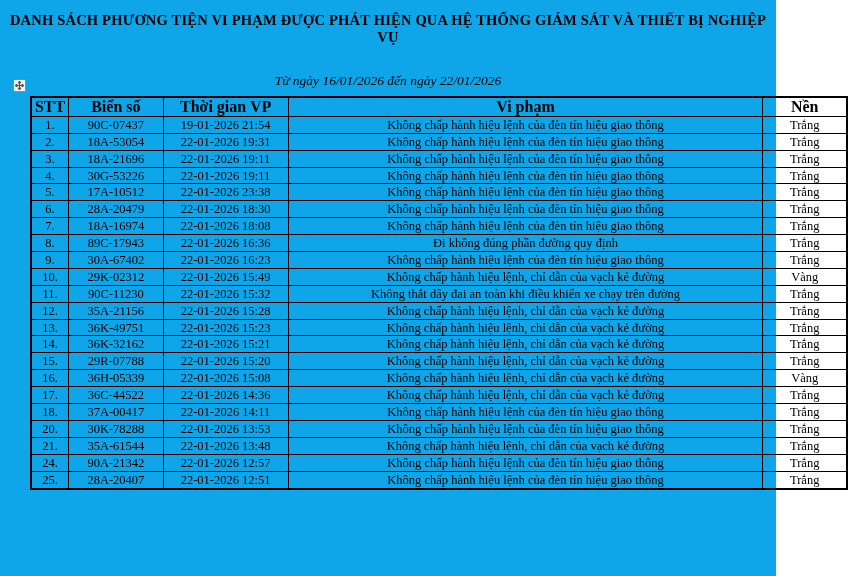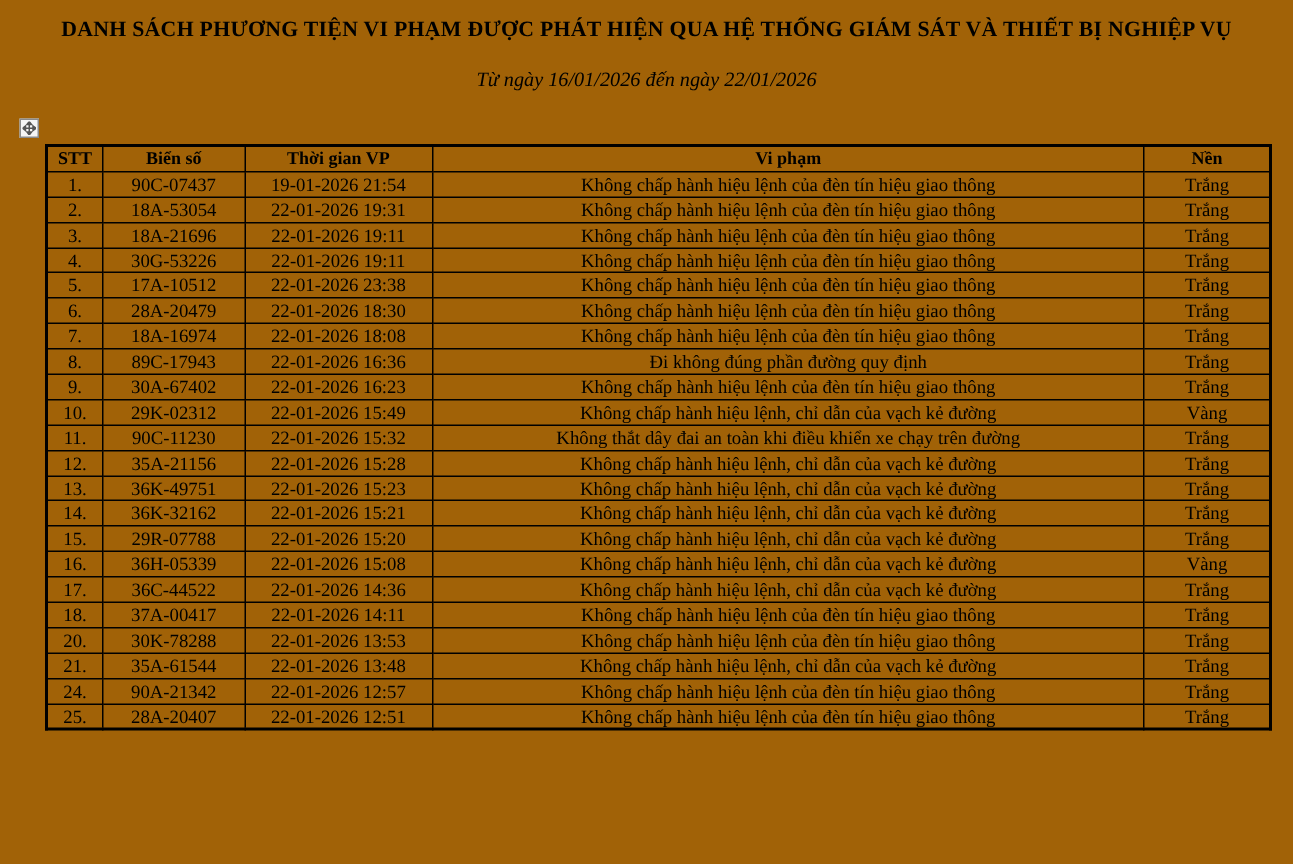--- a/index.html
+++ b/index.html
@@ -7,35 +7,35 @@
     padding: 0;
     background: #ffffff;
     width: 862px;
     height: 576px;
     overflow: hidden;
     font-family: "Liberation Serif", "DejaVu Serif", serif;
     color: #000000;
   }
   .page {
     position: relative;
-    width: 862px;
+    width: 776px;
     height: 576px;
-    background: #a16207;
+    background: #0ea5e9;
   }
   .doc-title {
     margin: 0;
     padding-top: 12px;
     text-align: center;
     font-size: 14.5px;
     font-weight: bold;
     letter-spacing: 0.2px;
     line-height: 1.15;
   }
   .doc-subtitle {
-    margin: 0;
+    margin: 12px;
     padding-top: 17px;
     text-align: center;
     font-style: italic;
     font-size: 13.5px;
     line-height: 1.1;
   }
   .move-handle {
     position: absolute;
     left: 13px;
     top: 79px;
@@ -66,21 +66,21 @@
     vertical-align: middle;
     height: 15.9px;
     padding: 0 2px;
     line-height: 1.12;
     white-space: nowrap;
     overflow: hidden;
   }
   table.violations { border: 2px solid #000000; }
   table.violations th {
     font-weight: bold;
-    font-size: 12px;
+    font-size: 16px;
   }
   col.c-stt  { width: 4.6%; }
   col.c-plate{ width: 11.6%; }
   col.c-time { width: 15.3%; }
   col.c-vio  { width: 58.2%; }
   col.c-nen  { width: 10.3%; }
 </style>
 </head>
 <body>
 

